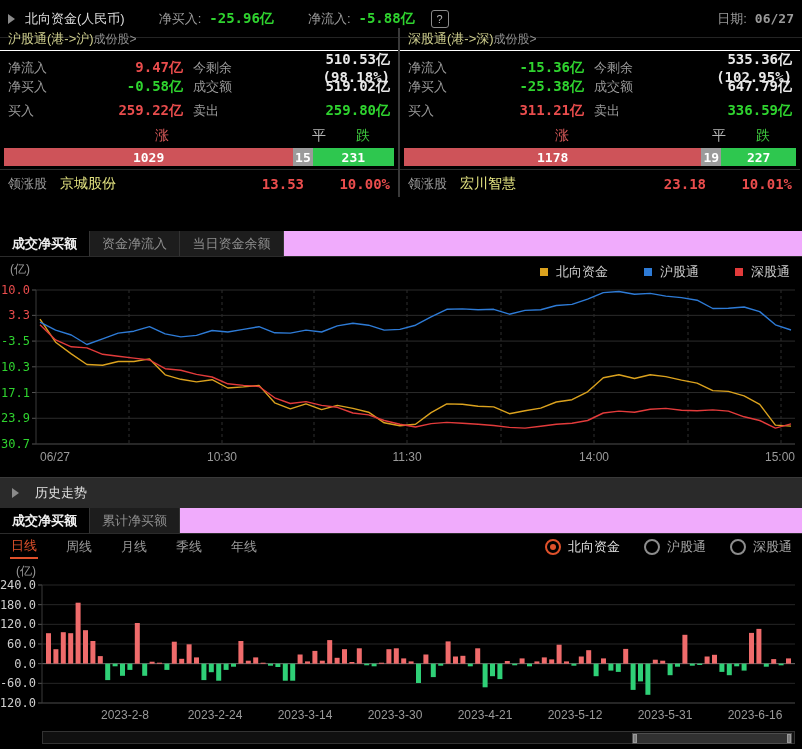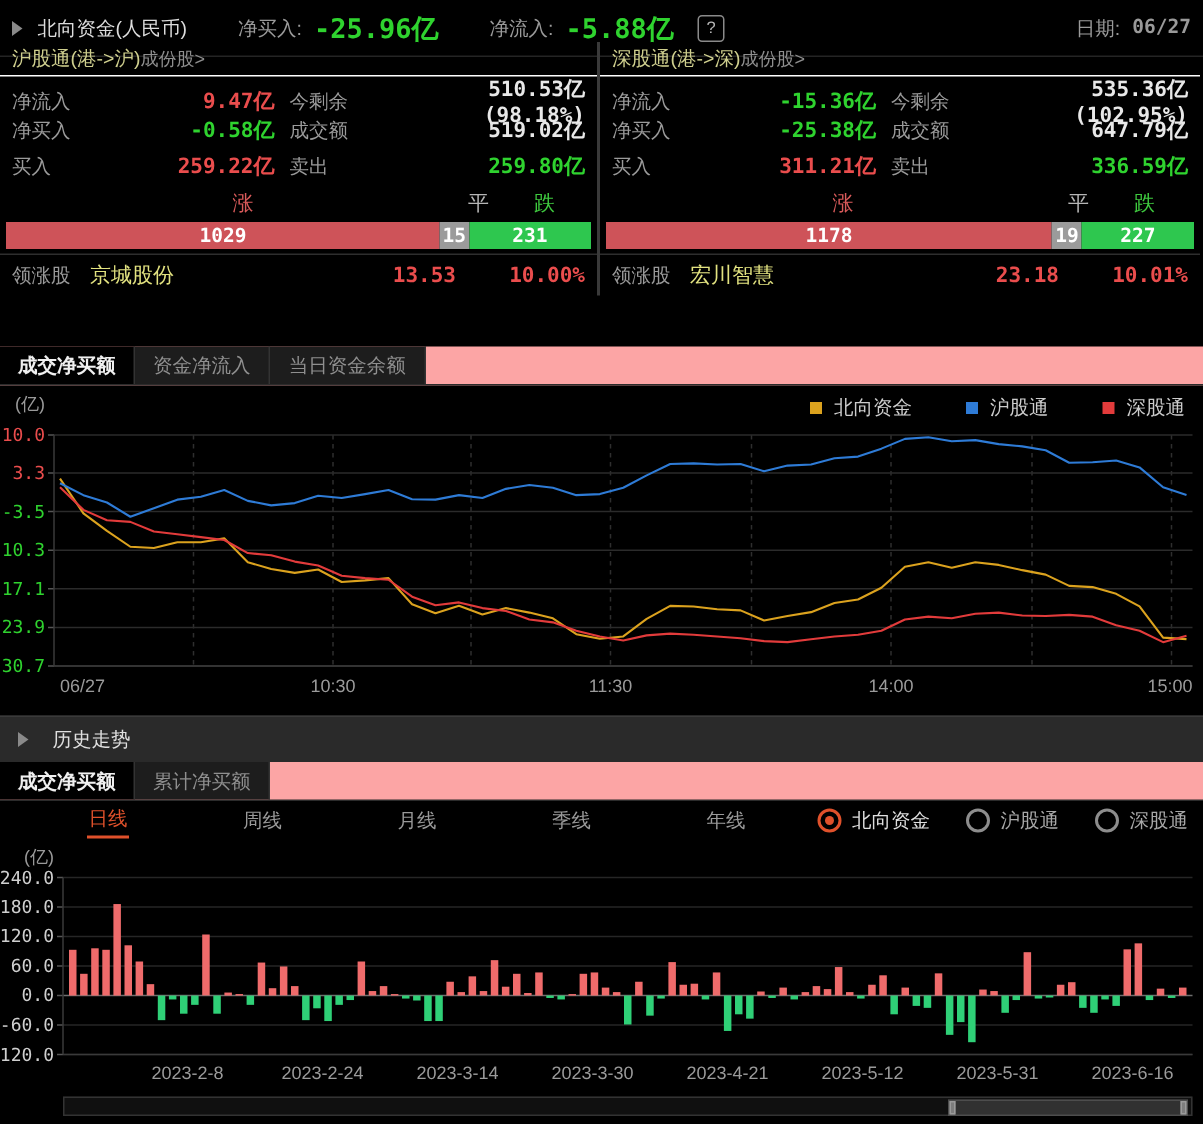--- a/index.html
+++ b/index.html
@@ -9,21 +9,21 @@
   .c-red{color:var(--red,#ea4d4d);}
   .c-green{color:var(--green,#2fd32f);}
   .c-white{color:#e8e8e8;}
 
   
   .topbar{position:absolute;top:0;left:0;width:802px;height:38px;display:flex;align-items:center;
           padding:0 8px;box-sizing:border-box;border-bottom:1px solid #242424;}
   .tri{width:0;height:0;border-left:7px solid #8a8a8a;border-top:5px solid transparent;border-bottom:5px solid transparent;}
   .topbar .title{color:#dcdcdc;margin-left:10px;}
   .topbar .lbl{color:#9a9a9a;margin-left:34px;}
-  .topbar .val{margin-left:8px;font-size:18px;}
+  .topbar .val{margin-left:8px;font-size:14px;}
   .help{width:16px;height:16px;margin-left:16px;border:1px solid #8a8a8a;border-radius:3px;color:#b5b5b5;
         font-size:11px;display:flex;align-items:center;justify-content:center;cursor:pointer;}
   .spacer{flex:1;}
   .datev{color:#9a9a9a;margin-left:8px;}
 
   
   .panels-row{position:absolute;top:28px;left:0;width:802px;height:169px;display:flex;}
   .panel{width:400px;box-sizing:border-box;}
   .panel.first{border-right:2px solid #3a3a3a;}
   .phead{height:22px;display:flex;align-items:center;padding:0 8px;
@@ -50,31 +50,31 @@
   .leader .ln{color:var(--leader_name,#e3e380);font-size:14px;}
   .leader .lp,.leader .lc{text-align:right;font-size:14px;}
 
   
   .band{position:absolute;left:0;width:802px;height:31px;background:#2a2a2a;border-top:1px solid #3a3a3a;
         box-sizing:border-box;display:flex;align-items:center;padding-left:12px;}
   .band .title{color:#e0e0e0;margin-left:16px;}
   .band1{top:200px;} .band2{top:477px;}
 
   
-  .tabbar{position:absolute;left:0;width:802px;height:26px;display:flex;background:#fca5a5;
+  .tabbar{position:absolute;left:0;width:802px;height:26px;display:flex;background:#f0abfc;
           border-bottom:1px solid #2b2b2b;box-sizing:border-box;}
   .tabbar1{top:231px;} .tabbar2{top:508px;}
   .tab{width:90px;height:100%;display:flex;align-items:center;justify-content:center;color:#8f8f8f;
        background:#1d1d1d;border-right:1px solid #333;box-sizing:border-box;cursor:pointer;}
   .tab.active{background:#000;color:#f0f0f0;font-weight:bold;}
 
   
   .controls{position:absolute;top:534px;left:0;width:802px;height:26px;display:flex;align-items:center;
             padding:0 10px;box-sizing:border-box;}
-  .ptab{color:#9a9a9a;margin-right:27px;cursor:pointer;padding:2px 1px;margin-left:48px;}
+  .ptab{color:#9a9a9a;margin-right:27px;cursor:pointer;padding:2px 1px;}
   .ptab.active{color:var(--accent,#e0512b);border-bottom:2px solid var(--accent,#e0512b);}
   .radios{display:flex;align-items:center;margin-left:auto;gap:24px;}
   .radio{display:flex;align-items:center;gap:7px;cursor:pointer;color:#a8a8a8;}
   .rdot{width:12px;height:12px;border-radius:50%;border:2px solid #8d8d8d;box-sizing:content-box;position:relative;}
   .radio.sel{color:#dedede;}
   .radio.sel .rdot{border-color:var(--accent,#e0512b);}
   .radio.sel .rdot::after{content:"";position:absolute;left:3px;top:3px;width:6px;height:6px;border-radius:50%;
                           background:var(--accent,#e0512b);}
 
   

